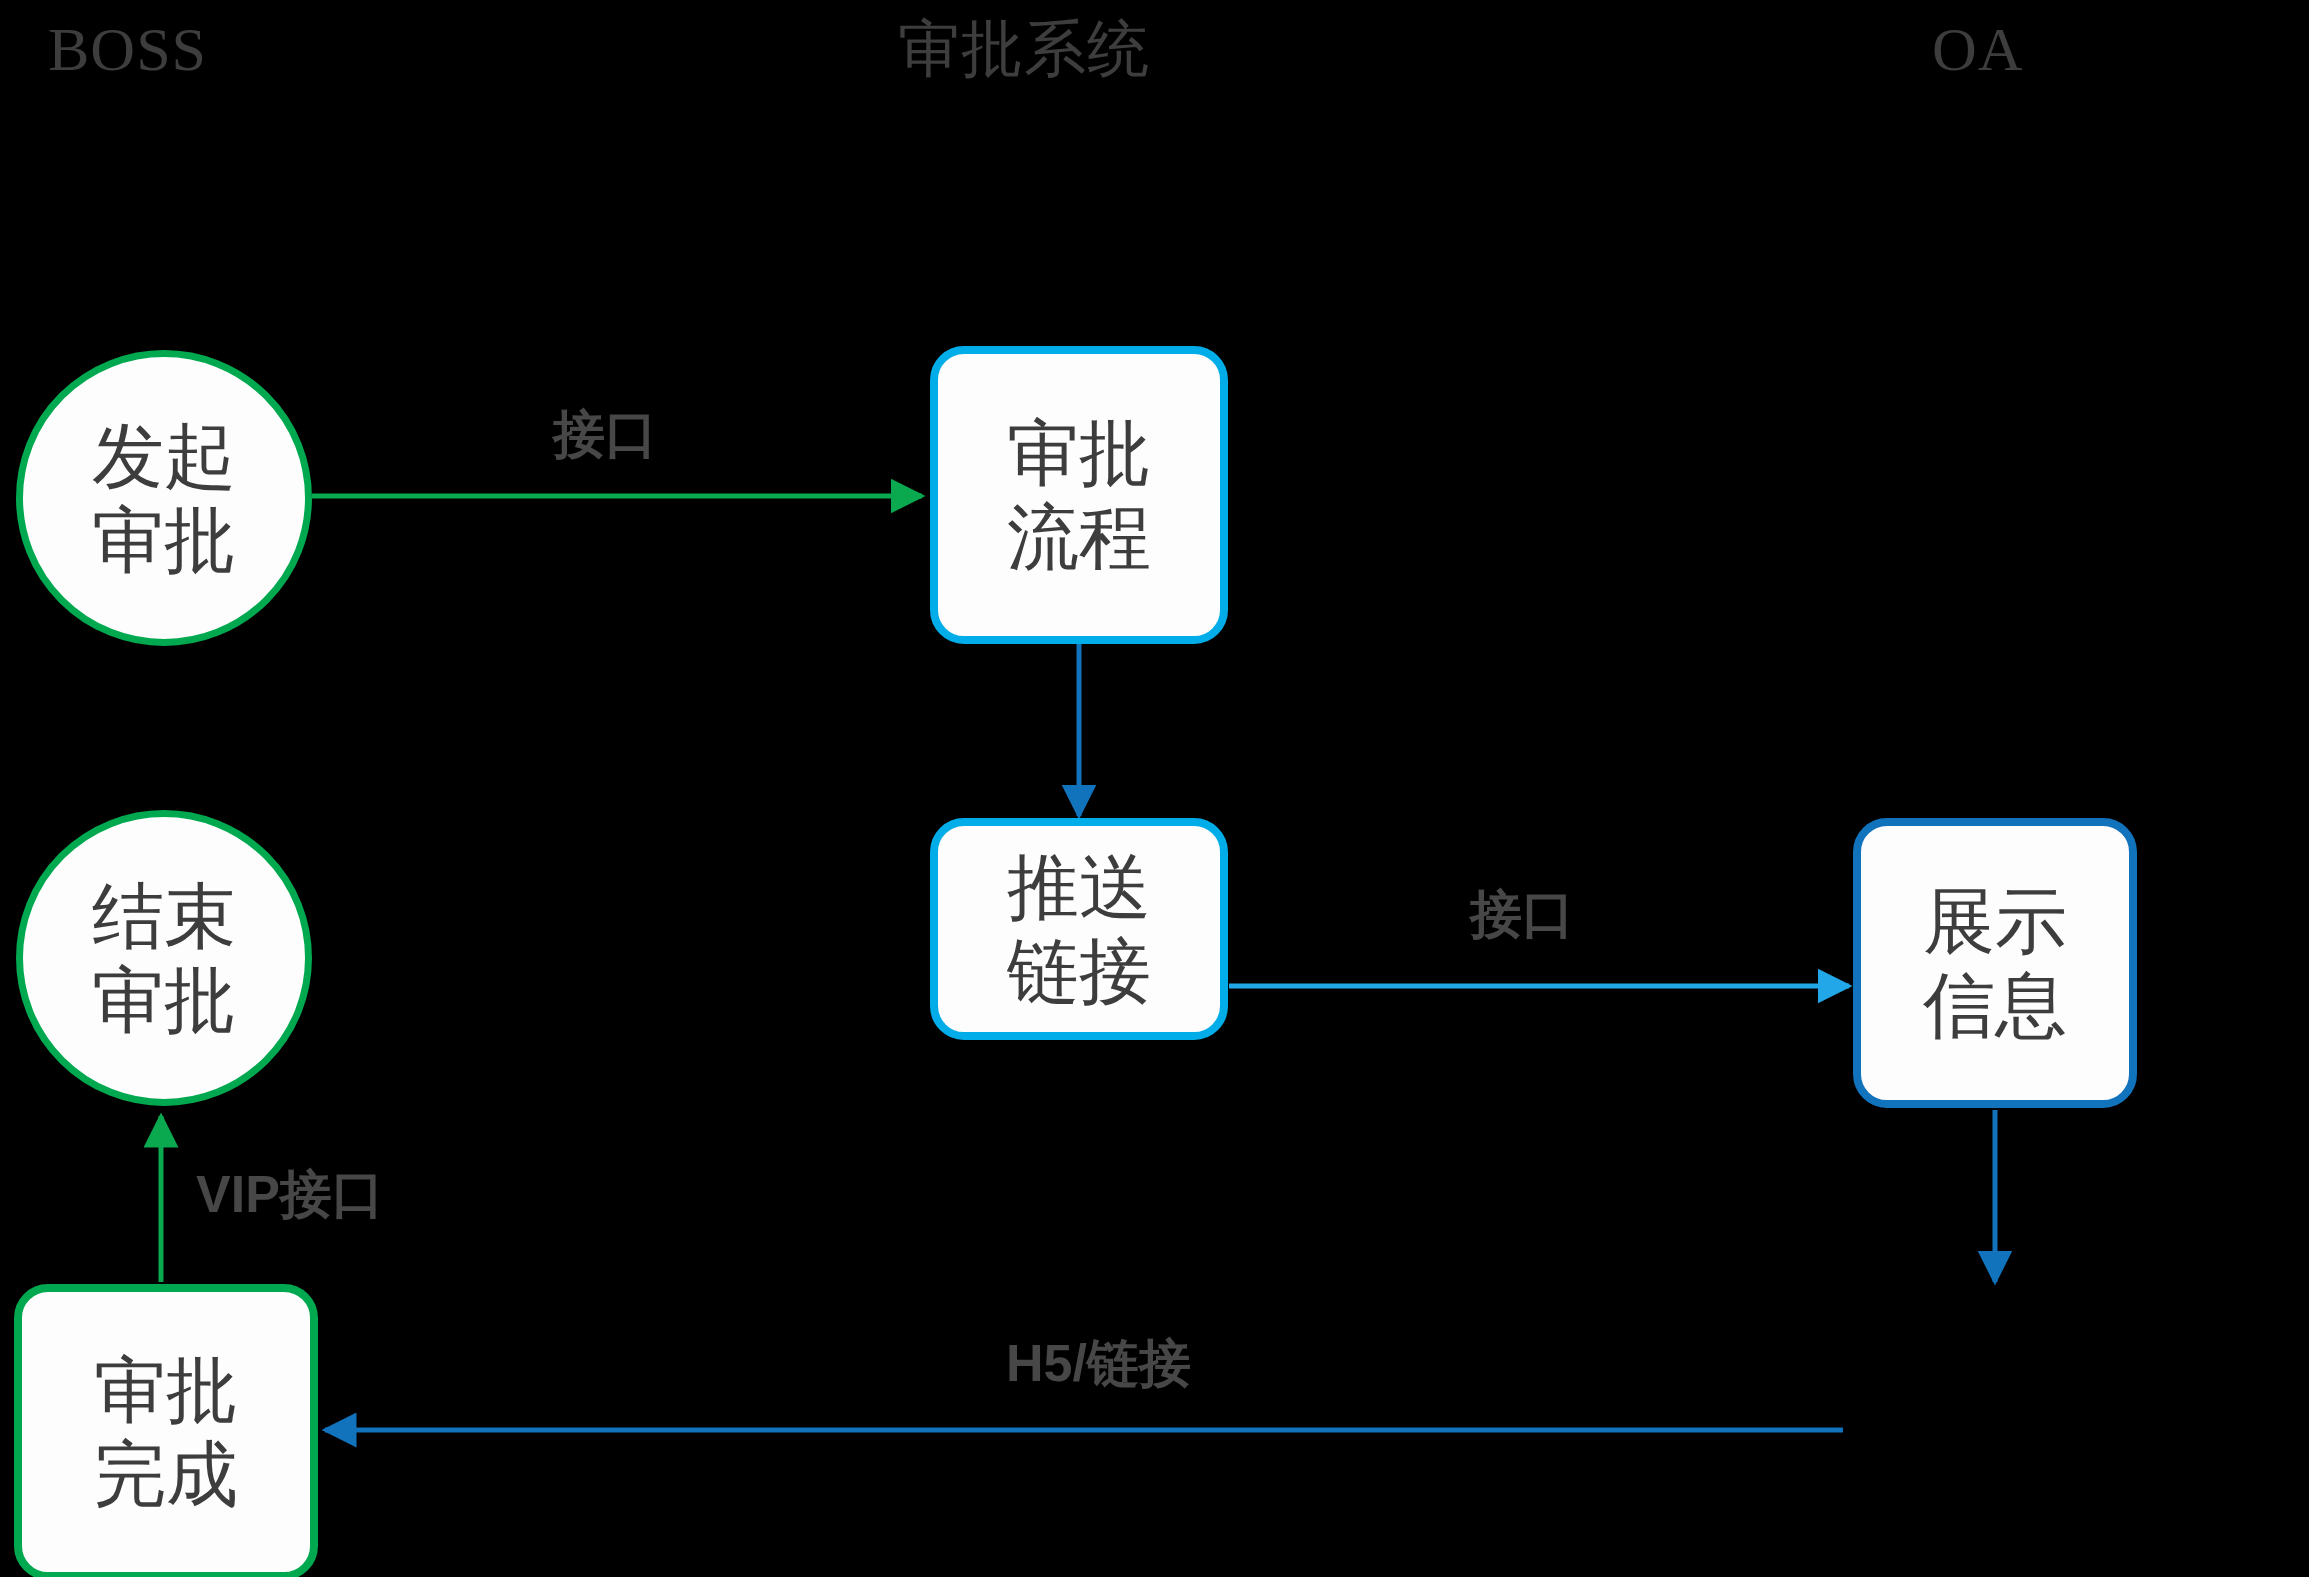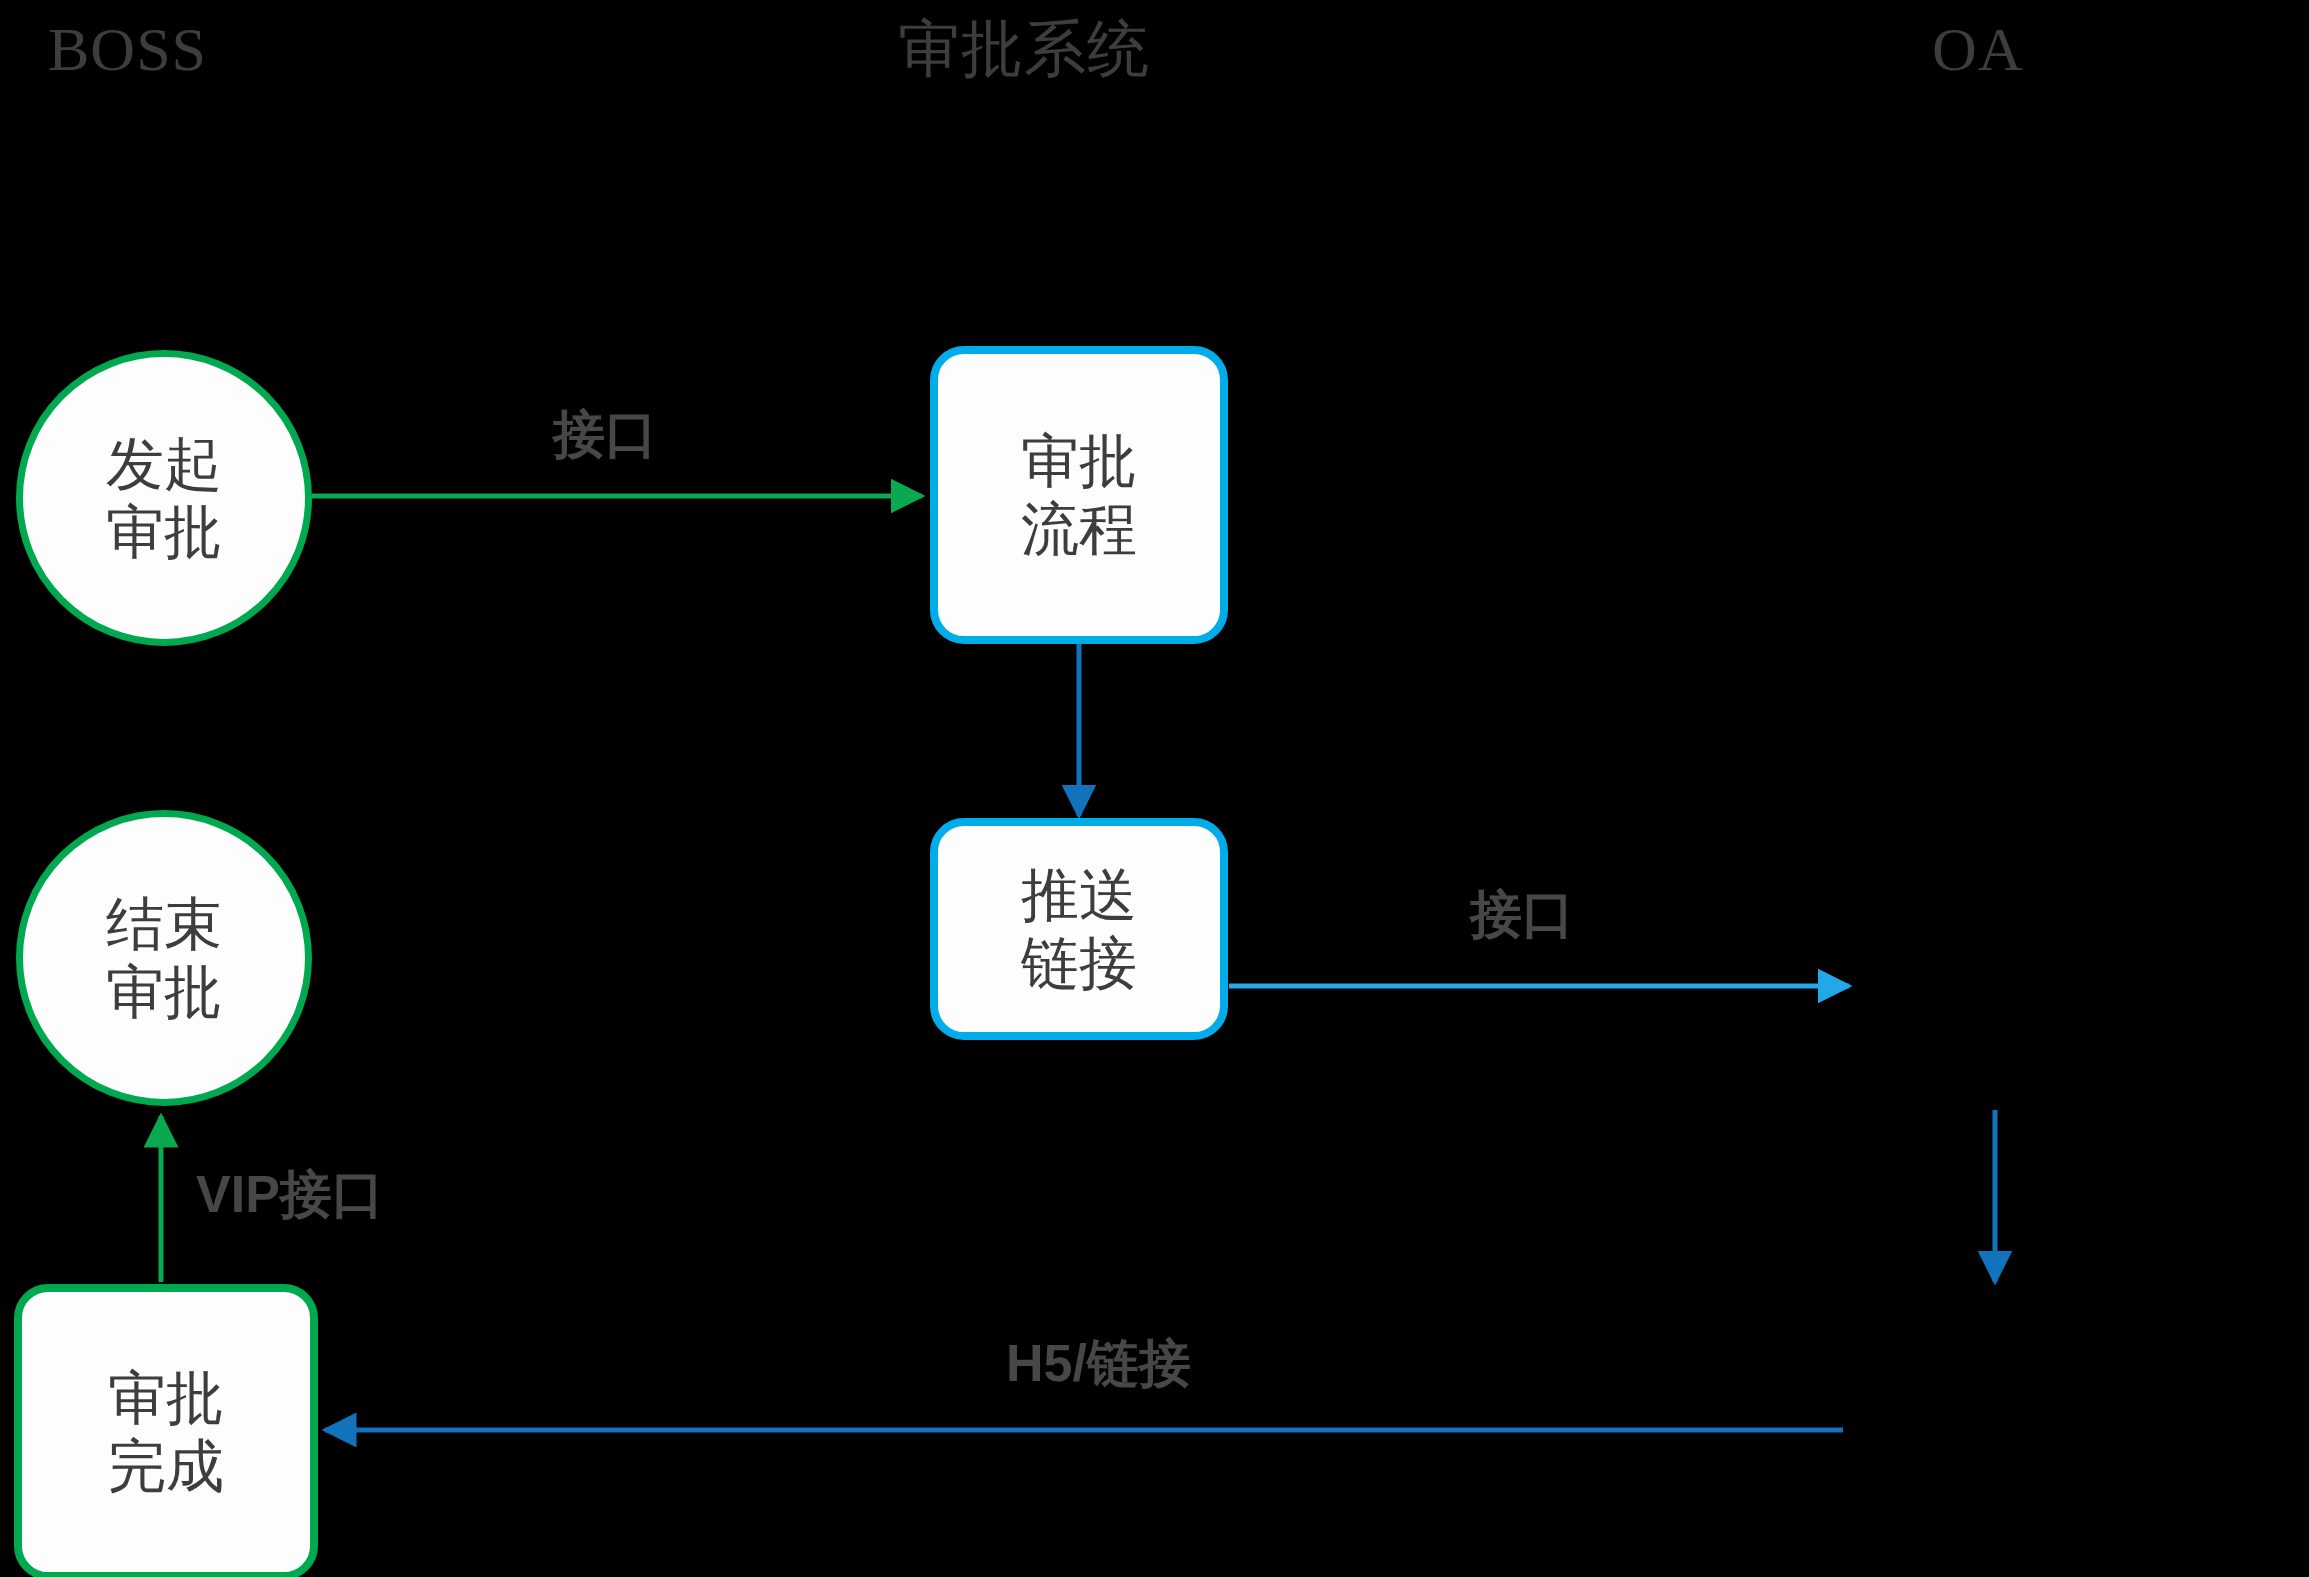--- a/index.html
+++ b/index.html
@@ -34,21 +34,21 @@
   }
   .node {
     position: absolute;
     background: #fdfdfd;
     display: flex;
     flex-direction: column;
     align-items: center;
     justify-content: center;
     box-sizing: border-box;
     color: #3d3d3d;
-    font-size: 58px;
+    font-size: 72px;
     line-height: 1.17;
     text-align: center;
   }
   .node .line { display: block; white-space: nowrap; }
   .circle-node {
     border-radius: 50%;
     border: 7px solid #00a94f;
   }
   .rounded-node {
     border-radius: 34px;
@@ -118,20 +118,24 @@
   <div class="node rounded-node border-cyan" style="left:930px; top:346px; width:298px; height:298px;">
     <span class="line">审批</span>
     <span class="line">流程</span>
   </div>
 
   <div class="node rounded-node border-cyan" style="left:930px; top:818px; width:298px; height:222px;">
     <span class="line">推送</span>
     <span class="line">链接</span>
   </div>
 
+  <div class="node rounded-node border-blue" style="left:1853px; top:818px; width:284px; height:290px;">
+    <span class="line">展示</span>
+    <span class="line">信息</span>
+  </div>
 
 
   <div class="node circle-node" style="left:16px; top:810px; width:296px; height:296px;">
     <span class="line">结束</span>
     <span class="line">审批</span>
   </div>
 
   <div class="node rounded-node border-green" style="left:14px; top:1284px; width:304px; height:296px;">
     <span class="line">审批</span>
     <span class="line">完成</span>

